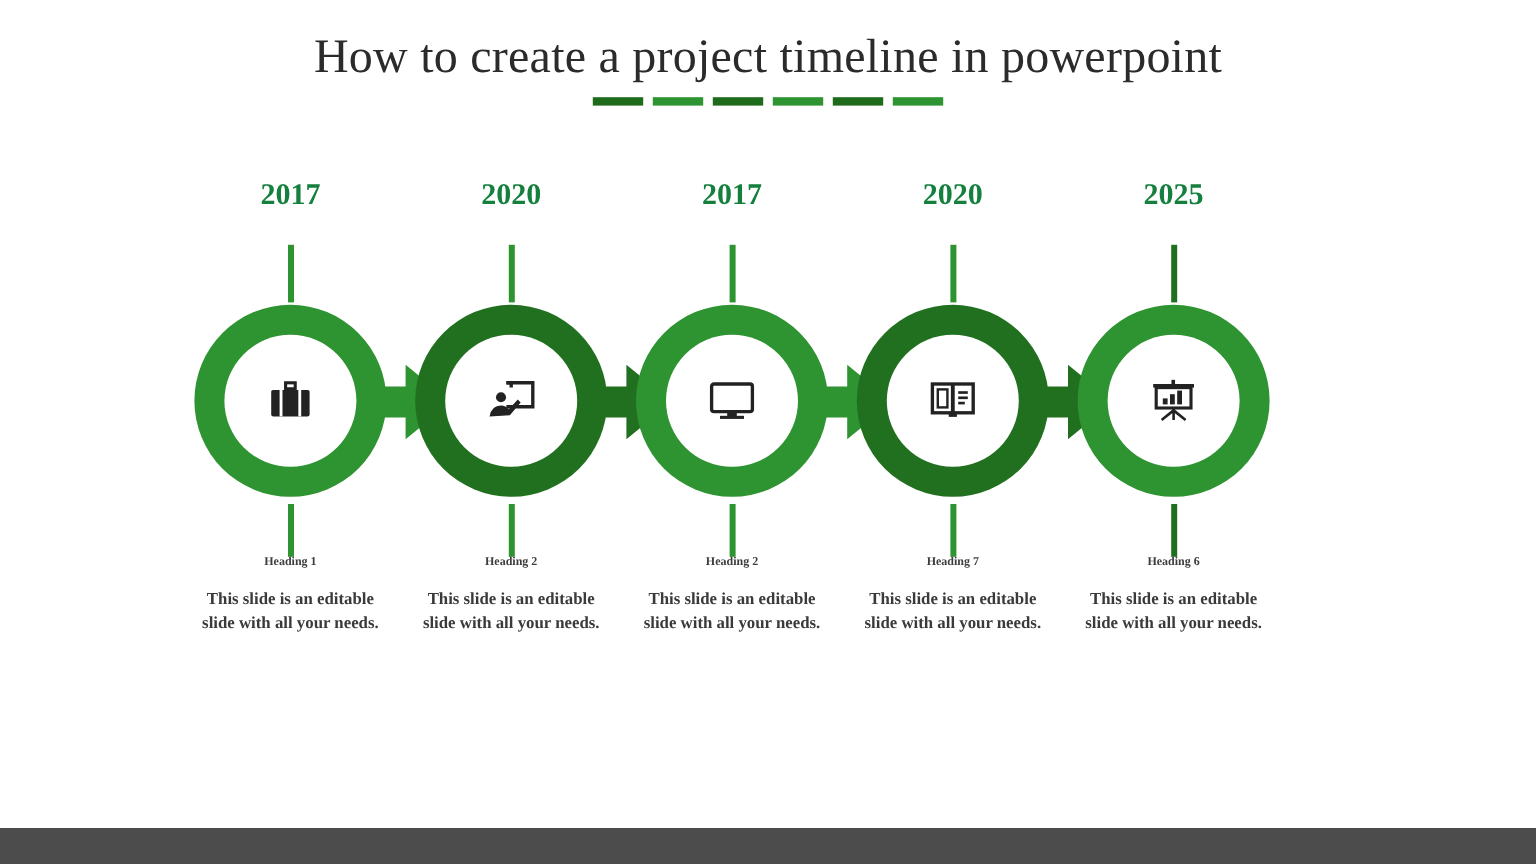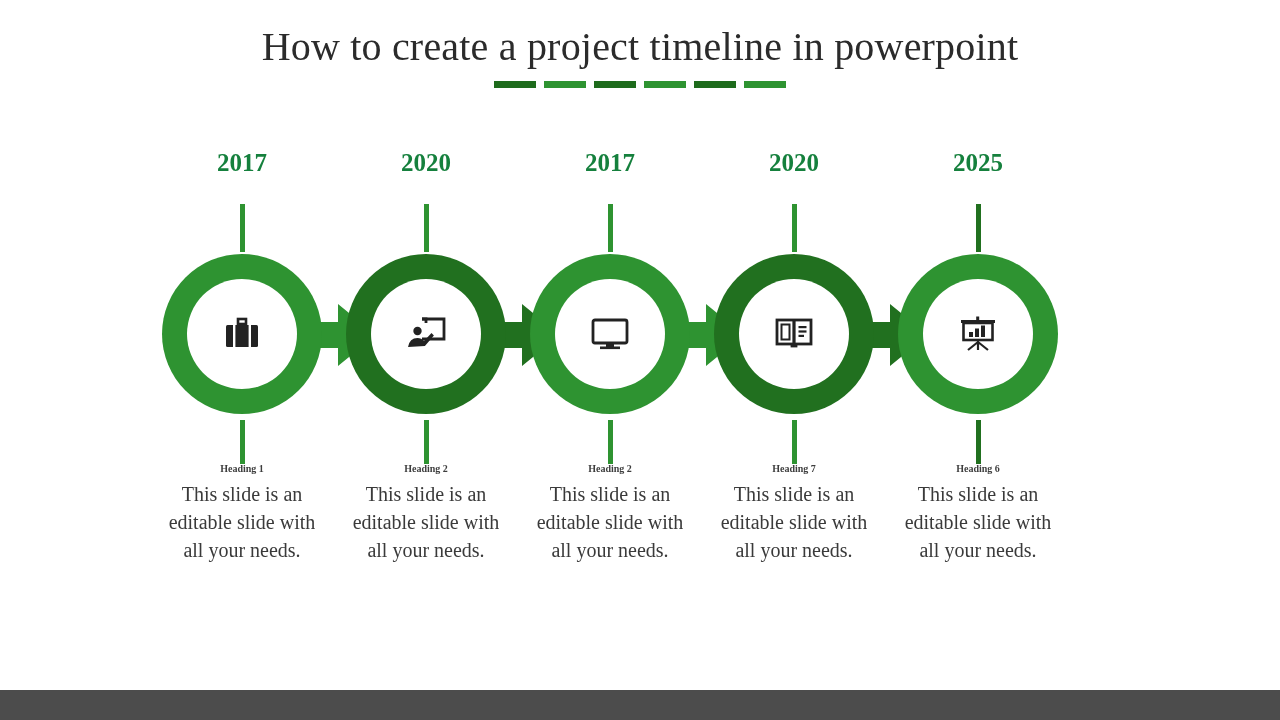--- a/index.html
+++ b/index.html
@@ -86,25 +86,25 @@
   .heading {
     font-family: "Liberation Serif", serif;
     font-size: 10px;
     font-weight: bold;
     color: #3d3d3d;
     margin-top: 0;
     line-height: 1;
   }
   .body-text {
     font-family: "Liberation Serif", serif;
-    font-size: 20px;
-    font-weight: 400;
+    font-size: 14px;
+    font-weight: 700;
     color: #3a3a3a;
     line-height: 1.40;
-    margin-top: 6px;
+    margin-top: 16px;
     padding: 0 14px;
   }
 
   
   .graphics {
     position: absolute;
     top: 104px;
     left: 0;
     width: 980px;
     height: 160px;

